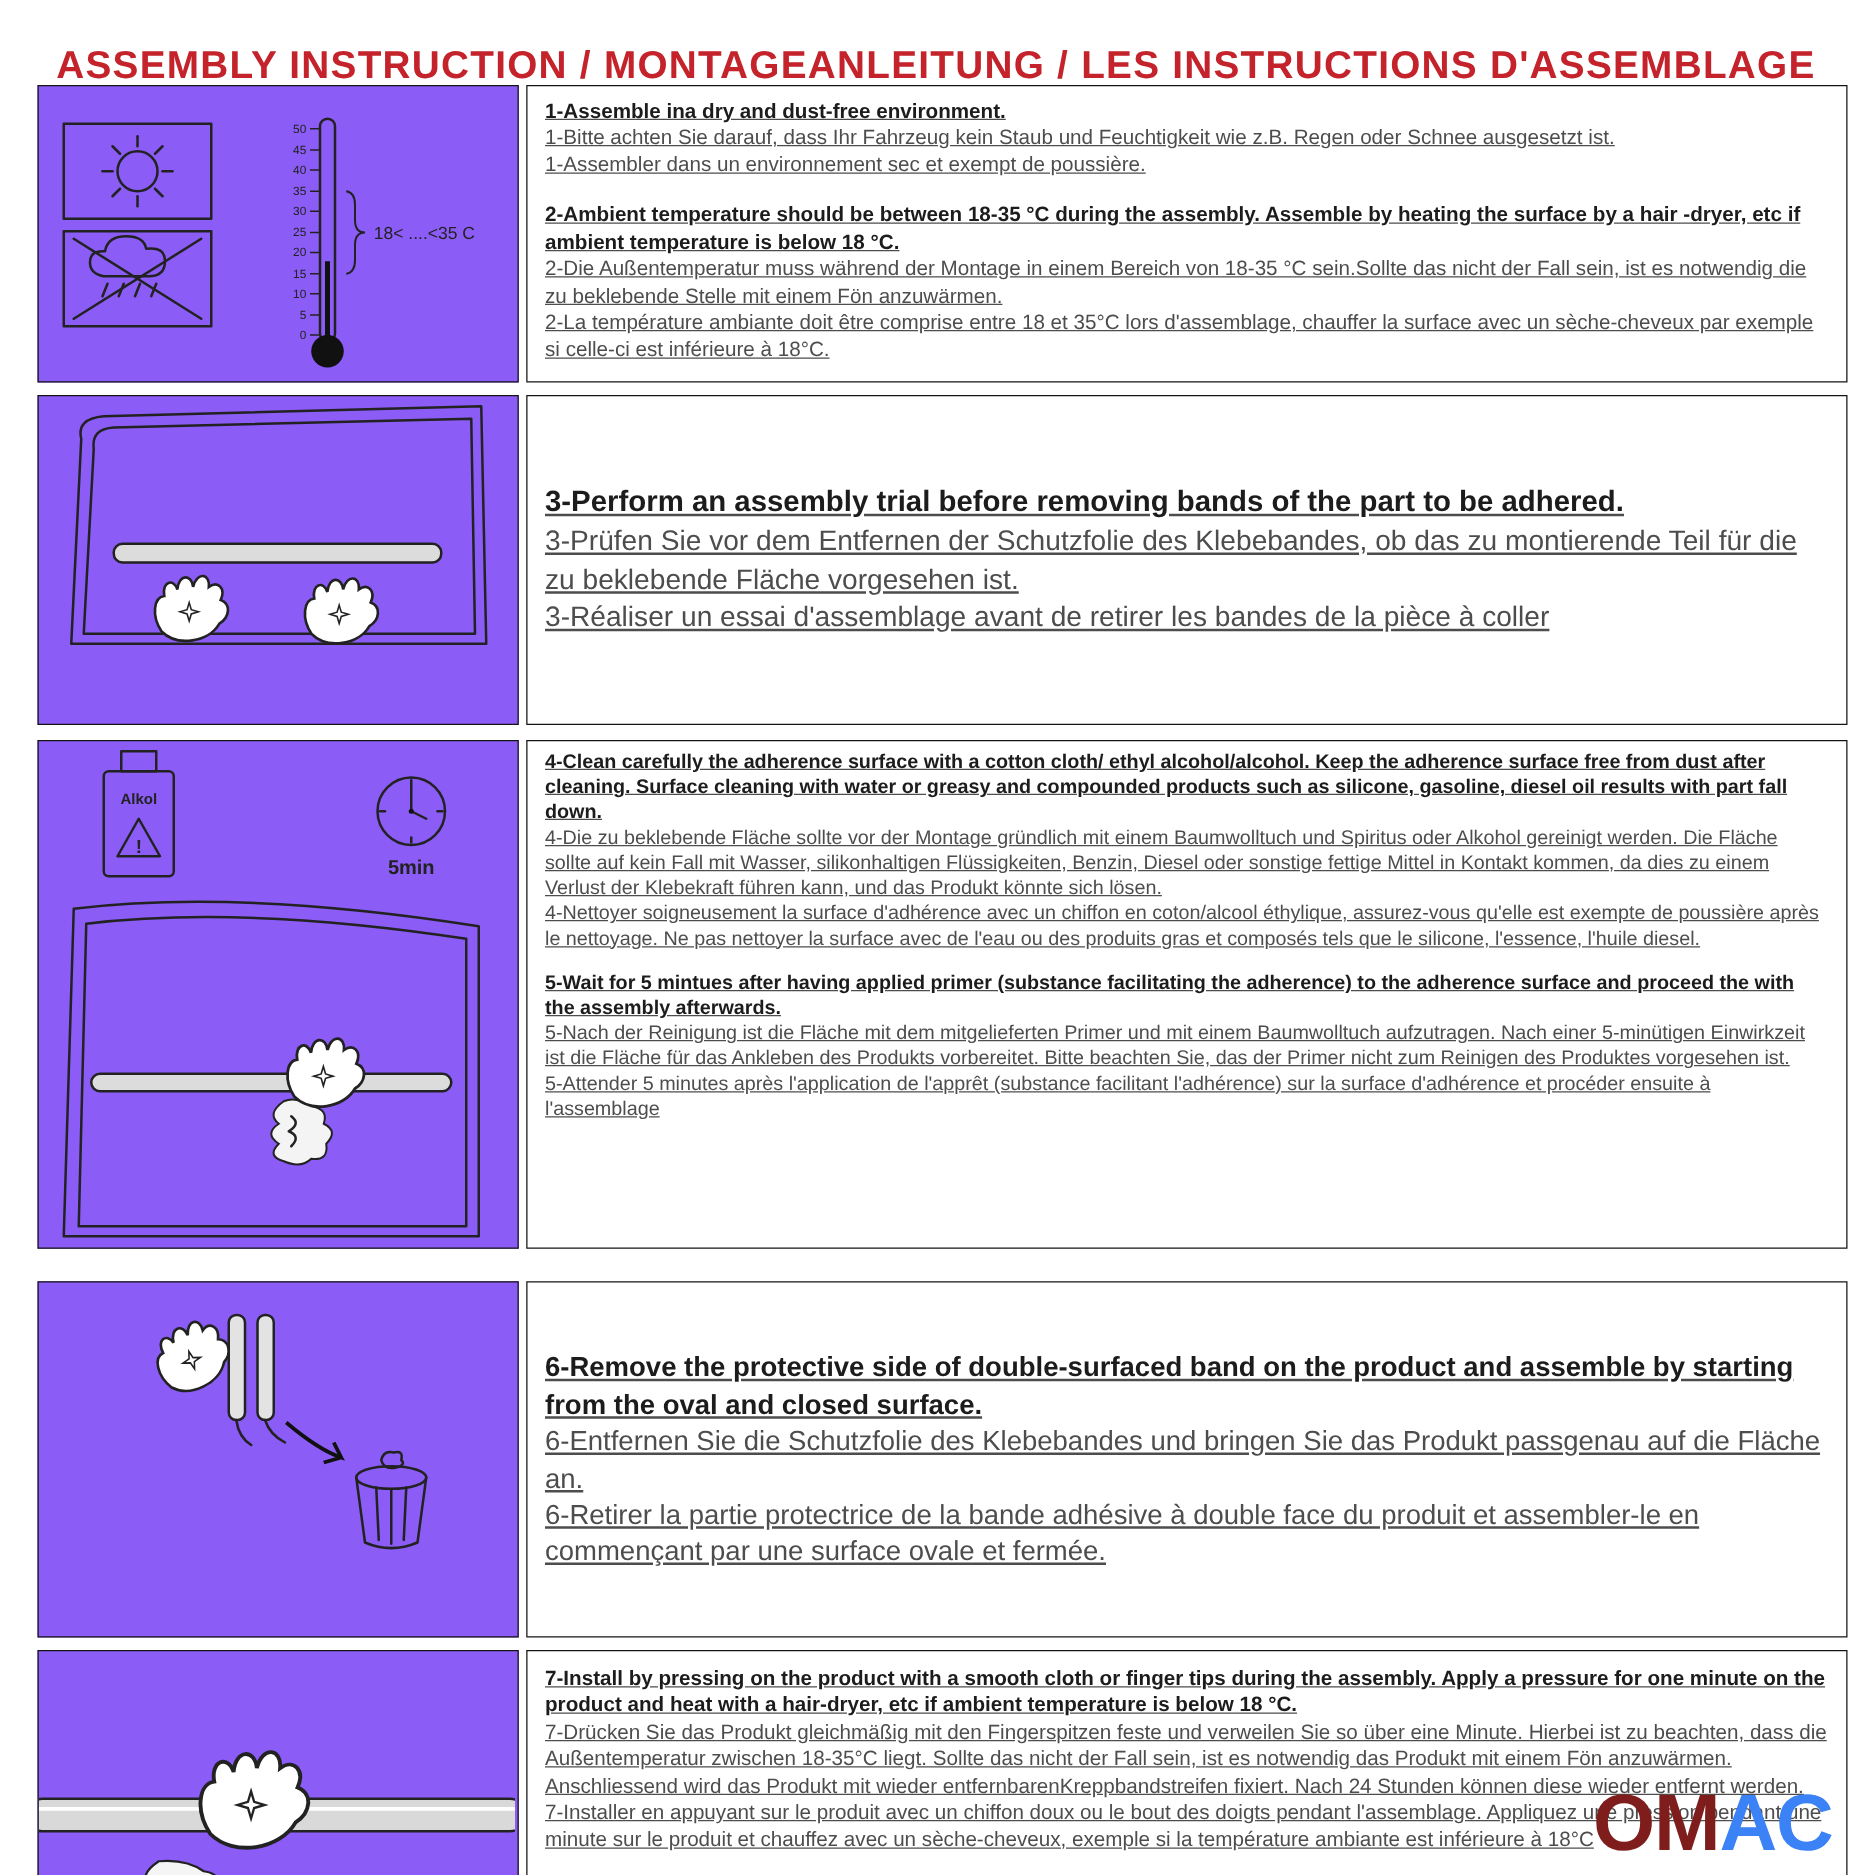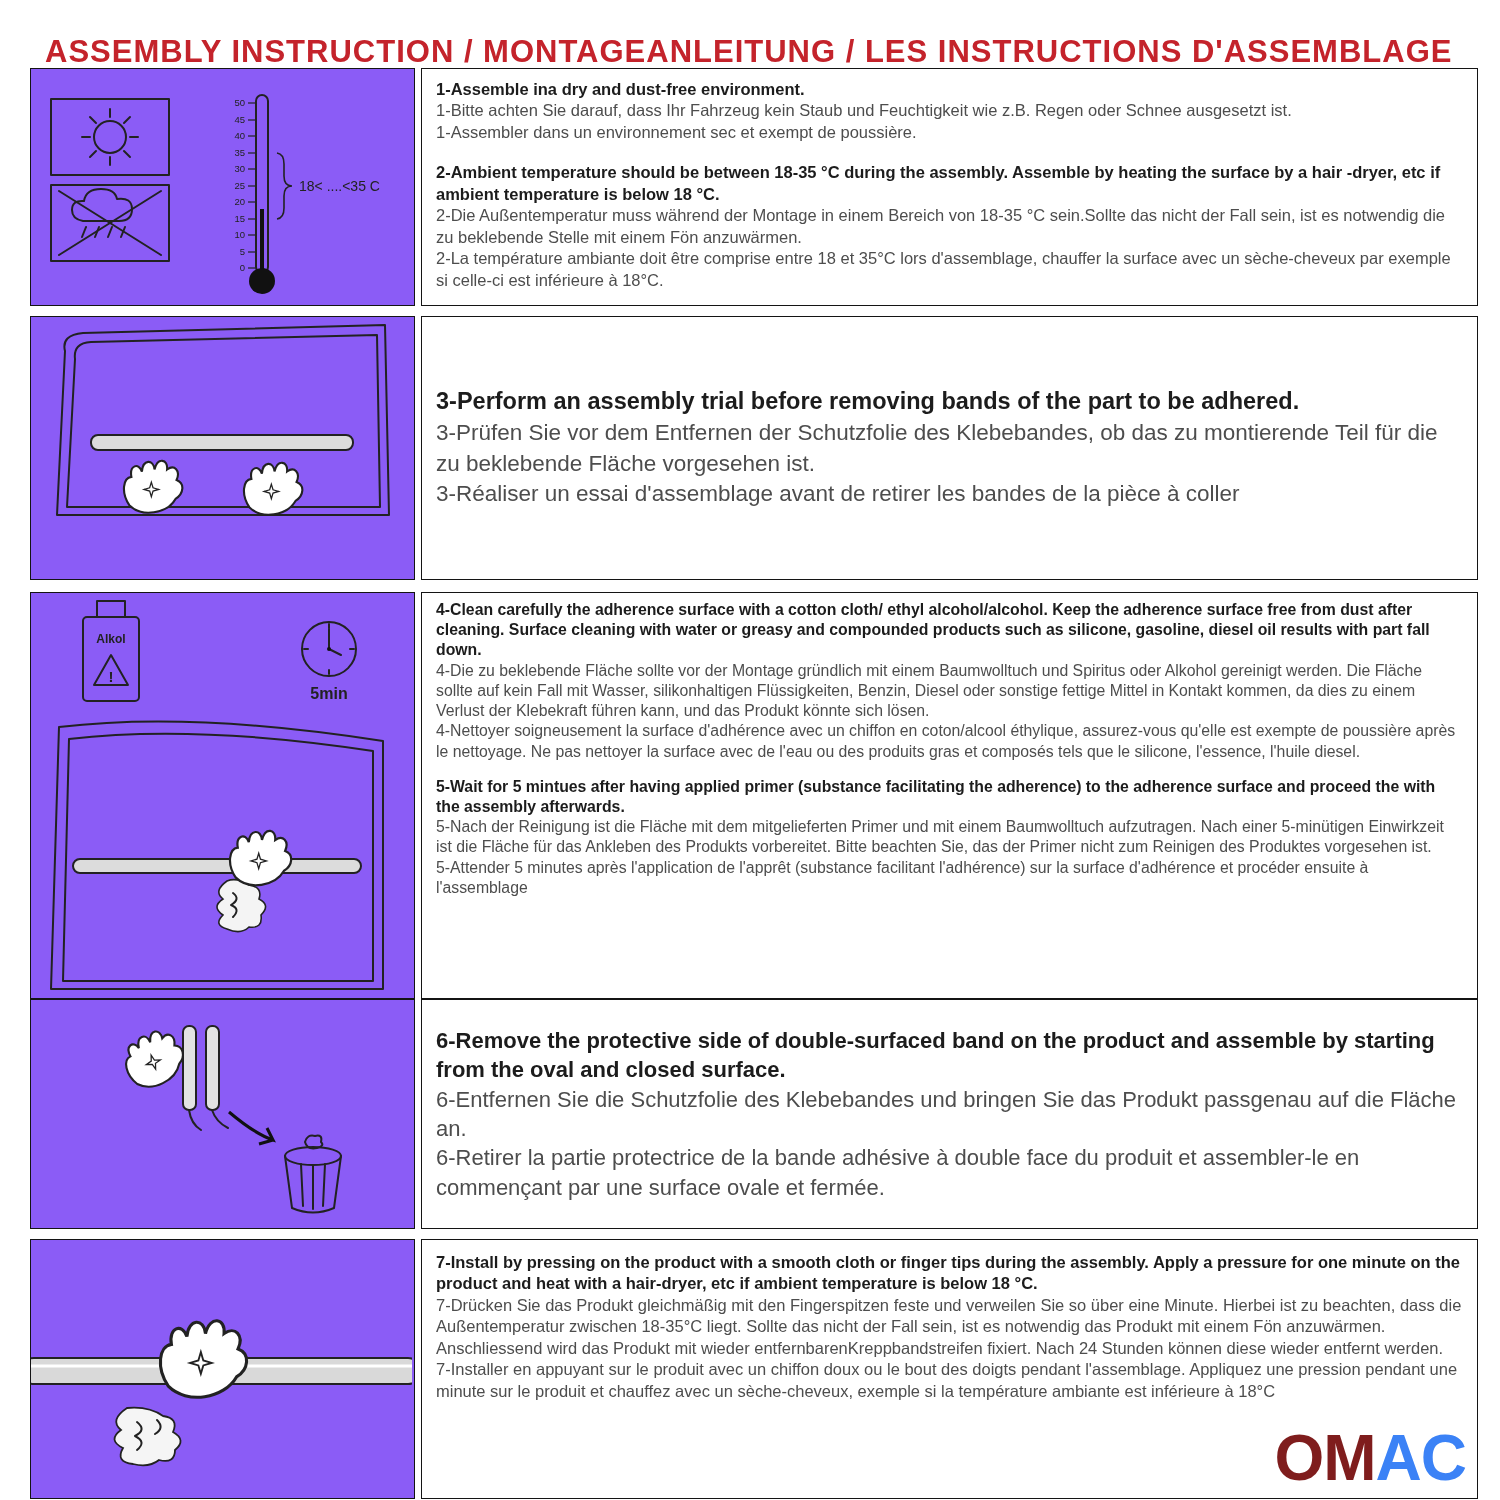--- a/index.html
+++ b/index.html
@@ -11,32 +11,32 @@
     position:absolute; top:34px; left:45px;
     font-size:31px; font-weight:800; letter-spacing:1px;
     color:#c4232b; white-space:nowrap;
   }
 
   .rows { position:absolute; top:68px; left:30px; width:1448px; display:flex; flex-direction:column; }
   .row { display:flex; gap:6px; }
   .r1 { height:238px; }
   .r2 { height:264px; margin-top:10px; }
   .r3 { height:407px; margin-top:12px; }
-  .r4 { height:230px; margin-top:0; }
+  .r4 { height:285px; margin-top:26px; }
   .r5 { height:260px; margin-top:10px; }
 
   .illus {
     flex:0 0 385px; width:385px;
     border:1.5px solid #141414; background:#8b5cf6; position:relative; overflow:hidden;
   }
   .illus svg { display:block; }
 
   .textbox {
     flex:1; border:1.5px solid #141414; background:#fff;
-    padding:2px 14px; color:#4d4d4d;
+    padding:2px 14px; color:#4d4d4d;text-decoration:underline;
   }
   .textbox p { margin:0; }
   .t-bold { font-weight:700; color:#1c1c1c; }
 
   .r1 .textbox { font-size:16.5px; line-height:1.3; padding-top:10px; }
   .r2 .textbox { display:flex; flex-direction:column; justify-content:center; font-size:22.5px; line-height:1.36; }
   .r2 .t-bold { font-size:23.5px; }
   .r3 .textbox { font-size:15.8px; line-height:1.28; padding-top:7px; }
   .r4 .textbox { display:flex; flex-direction:column; justify-content:center; font-size:22px; line-height:1.34; }
   .r5 .textbox { font-size:16.5px; line-height:1.3; padding-top:12px; }

